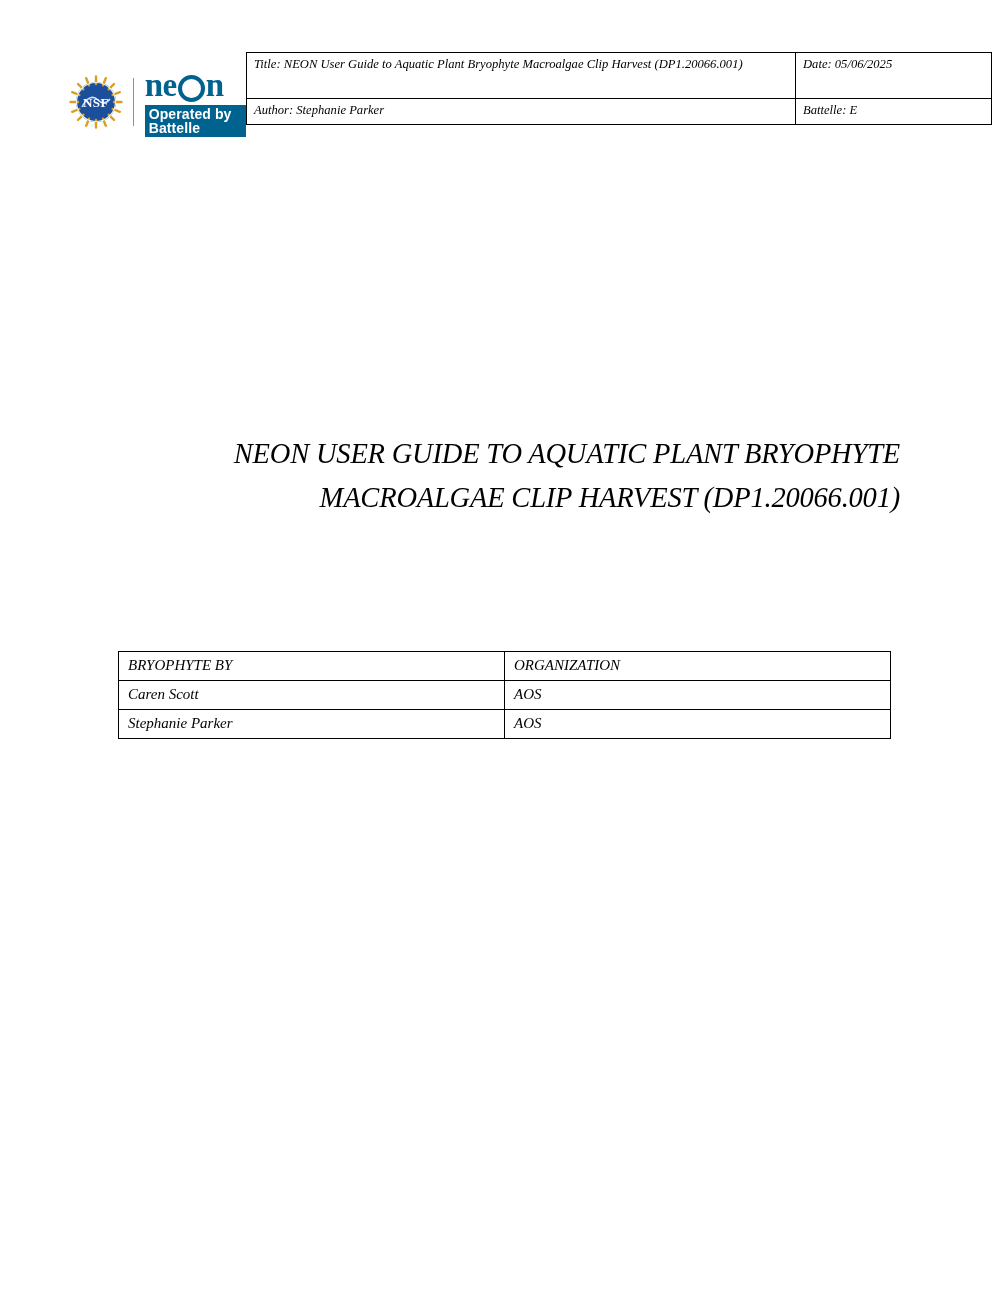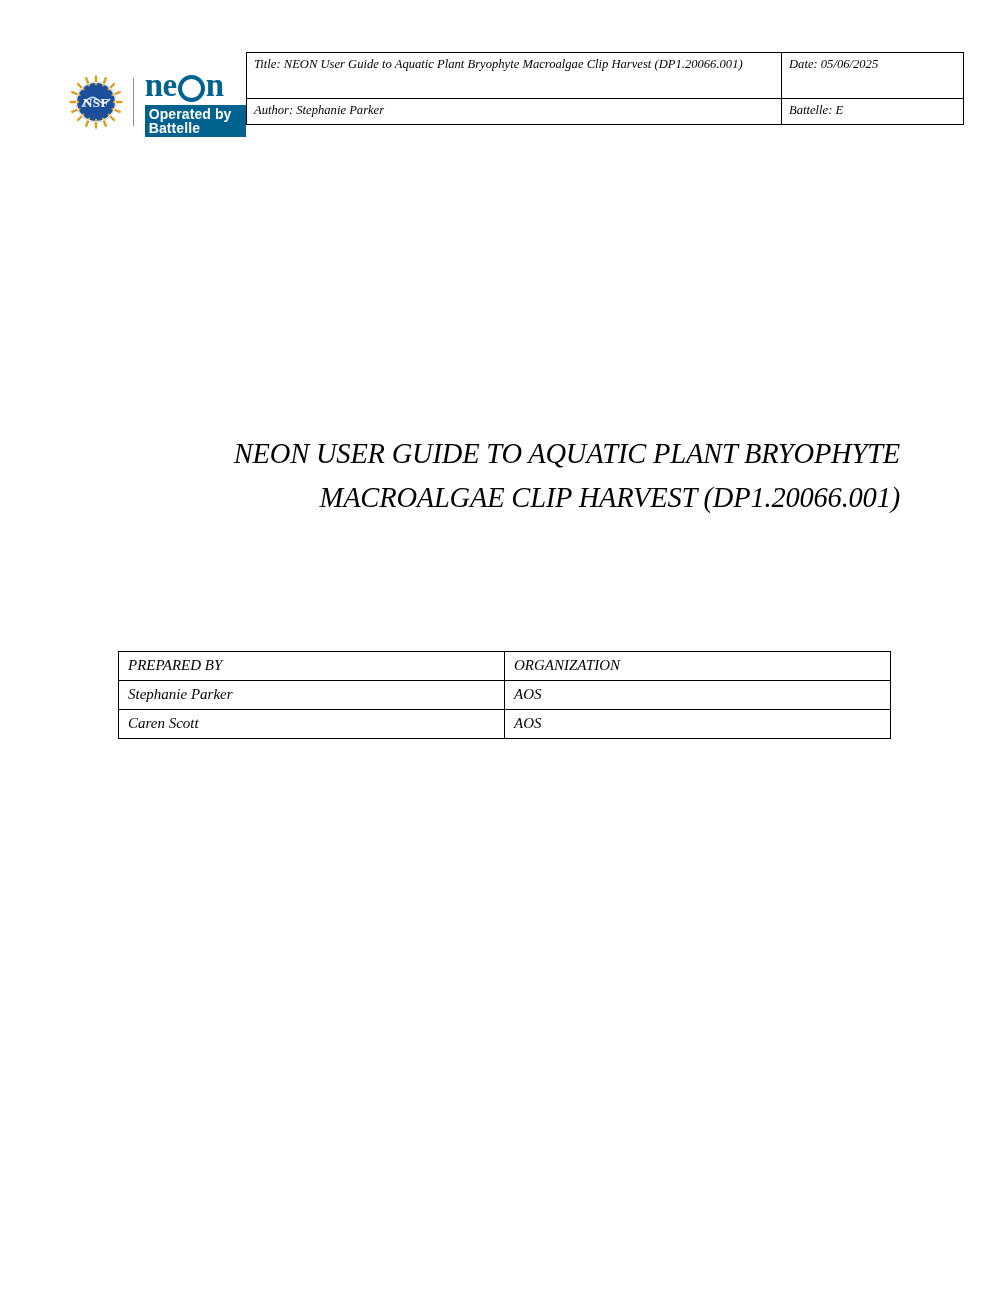--- a/index.html
+++ b/index.html
@@ -95,21 +95,21 @@
   .hdr-table {
     border-collapse: collapse;
     font-family: "Liberation Serif", serif;
     font-style: italic;
     font-size: 12.6px;
     table-layout: fixed;
     width: 687px;
   }
   .hdr-table td {
     border: 1px solid #000000;
-    padding: 4px 7px 5px 7px;
+    padding: 4px 21px 5px 7px;
     vertical-align: top;
     line-height: 1.25;
   }
   .hdr-table .col-title { width: 520px; }
   .hdr-table .col-meta  { width: 167px; }
   .hdr-title-cell { height: 36px; }
 
   
   .doc-title {
     position: absolute;
@@ -213,28 +213,28 @@
 
   <div class="doc-title">
     <div>NEON USER GUIDE TO AQUATIC PLANT BRYOPHYTE</div>
     <div>MACROALGAE CLIP HARVEST (DP1.20066.001)</div>
   </div>
 
   <div class="prep-wrap">
     <table class="prep-table">
       <tbody>
           <tr>
-        <th class="c1">PREPARED BY</th>
+        <th class="c1">BRYOPHYTE BY</th>
         <th class="c2">ORGANIZATION</th>
+      </tr>
+      <tr>
+        <td class="c1">Caren Scott</td>
+        <td class="c2">AOS</td>
       </tr>
       <tr>
         <td class="c1">Stephanie Parker</td>
         <td class="c2">AOS</td>
       </tr>
-      <tr>
-        <td class="c1">Caren Scott</td>
-        <td class="c2">AOS</td>
-      </tr>
     </tbody>
       </table>
   </div>
 
 </div>
 
 </body></html>

